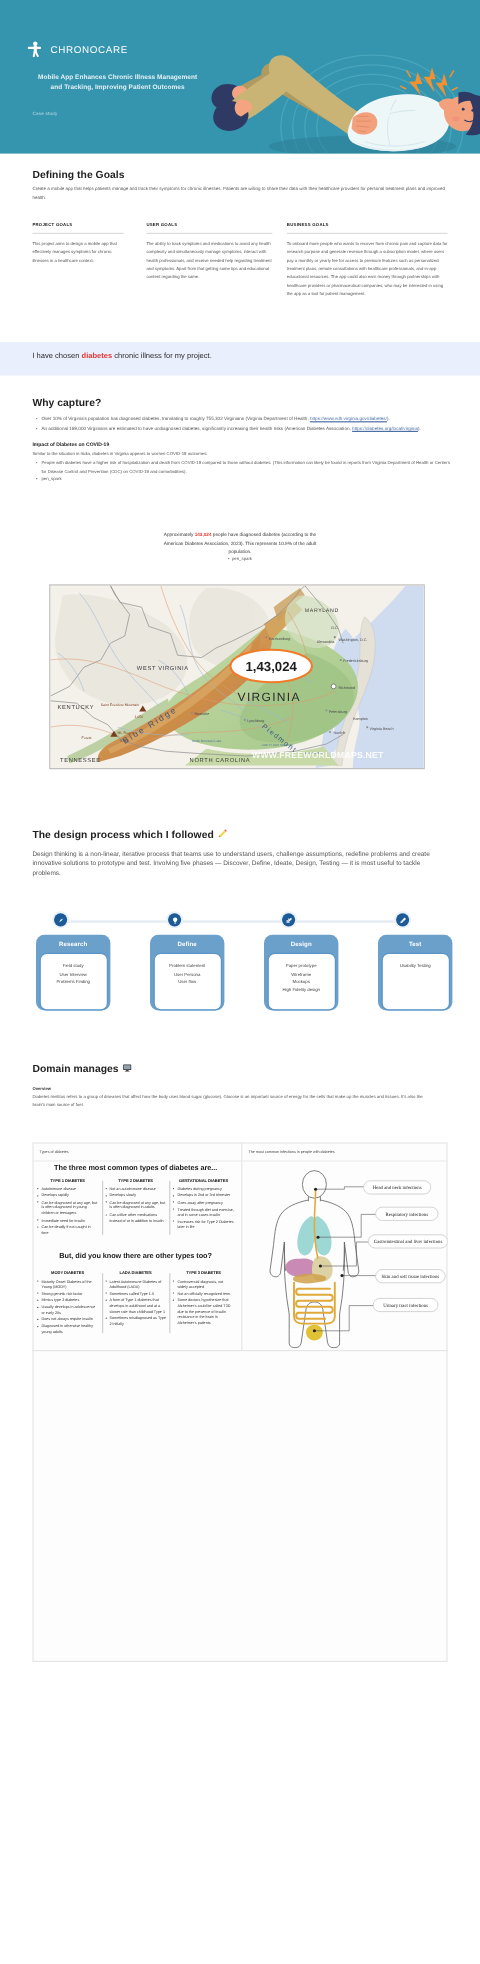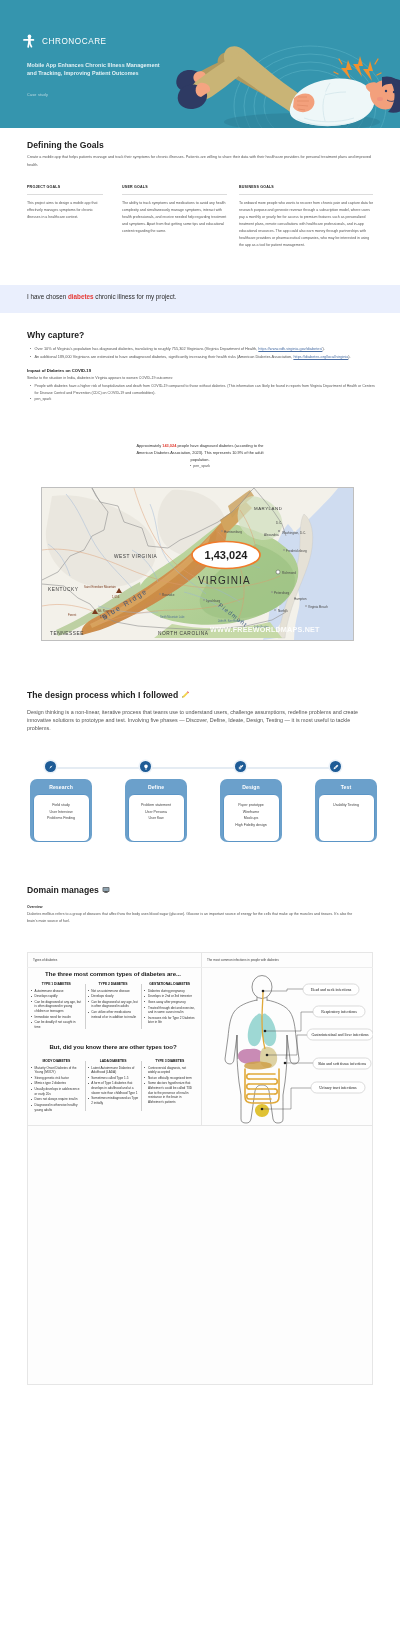--- a/index.html
+++ b/index.html
@@ -3,21 +3,21 @@
 <meta charset="utf-8">
 <title>ChronoCare Case Study</title>
 <style>
 html,body{margin:0;padding:0;}
 body{width:400px;height:1637px;background:#ffffff;
   font-family:"Liberation Sans",sans-serif;color:#333;overflow:hidden;
   -webkit-font-smoothing:antialiased;}
 .page{position:relative;width:400px;height:1637px;background:#fff;}
 
 
-.hero{position:absolute;left:0;top:0;width:400px;height:128px;background:#3595ae;overflow:hidden;}
+.hero{position:absolute;left:0;top:0;width:400px;height:128px;background:#3595ae;overflow:hidden;text-align:center;}
 .brand{position:absolute;left:22px;top:34px;display:flex;align-items:center;gap:7px;}
 .brand-mark{width:13px;height:14px;display:block;}
 .brand-text{color:#fff;font-size:8.2px;letter-spacing:.55px;font-weight:500;}
 .hero-title{position:absolute;left:27px;top:61px;width:142px;color:#e3f1f5;
   font-size:5.4px;line-height:8px;font-weight:600;letter-spacing:.05px;}
 .hero-sub{position:absolute;left:27px;top:93px;color:#bedbe3;font-size:3.8px;letter-spacing:.2px;}
 .hero-art{position:absolute;right:0;top:28px;width:230px;height:100px;}
 
 
 .goals{position:absolute;left:0;top:128px;width:400px;}

